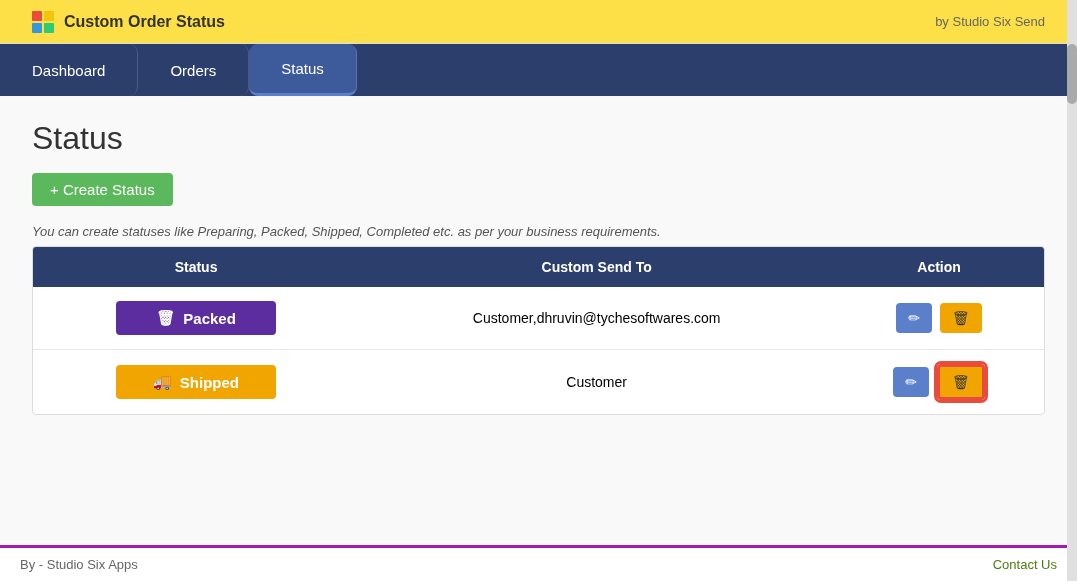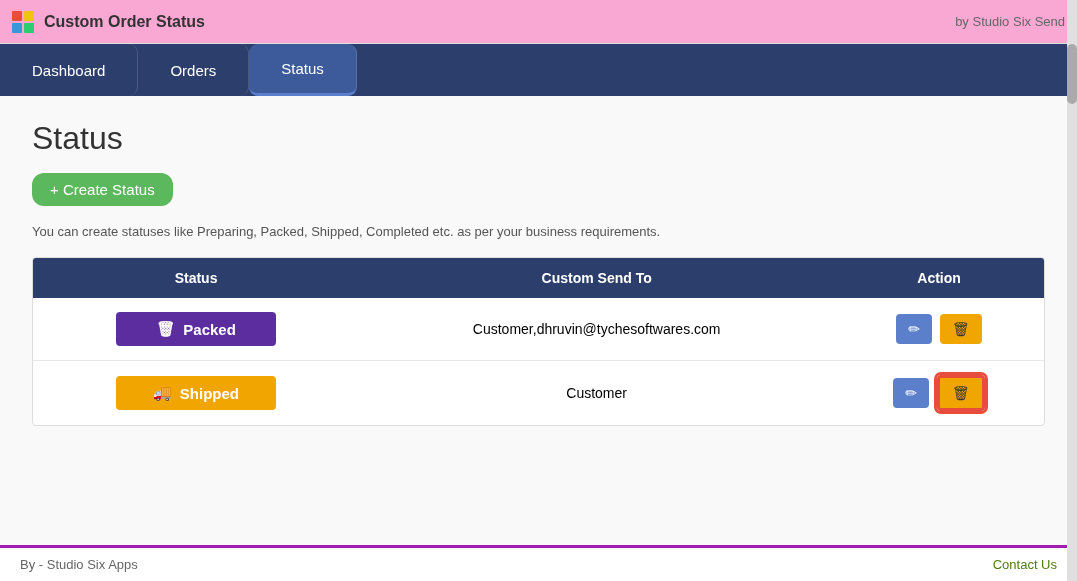--- a/index.html
+++ b/index.html
@@ -1,25 +1,25 @@
 <!DOCTYPE html>
 <html><head>
   <meta charset="utf-8">
   <style>
     * { box-sizing: border-box; margin: 0; padding: 0; }
     body { font-family: Arial, sans-serif; font-size: 14px; background: #f5f5f5; min-height: 581px; display: flex; flex-direction: column; }
 
     
     .header {
-      background: #f9a8d4;
+      background: #fde047;
       border-bottom: 1px solid #ddd;
       display: flex;
       align-items: center;
       justify-content: space-between;
-      padding: 0 12px;
+      padding: 0 32px;
       height: 44px;
     }
     .header-left {
       display: flex;
       align-items: center;
       gap: 10px;
     }
     .logo-squares {
       display: grid;
       grid-template-columns: 1fr 1fr;
@@ -66,32 +66,33 @@
       font-size: 32px;
       font-weight: 300;
       color: #333;
       margin-bottom: 16px;
     }
     .create-btn {
       background: #5cb85c;
       color: #fff;
       border: none;
       padding: 8px 18px;
-      border-radius: 12px;
+      border-radius: 4px;
       font-size: 15px;
       cursor: pointer;
       display: inline-flex;
       align-items: center;
       gap: 6px;
       margin-bottom: 18px;
     }
     .help-text {
+      font-style: italic;
       color: #555;
       font-size: 13px;
-      margin-bottom: 18px;
+      margin-bottom: 7px;
     }
 
     
     .table-wrapper {
       background: #fff;
       border: 1px solid #ddd;
       border-radius: 4px;
       overflow: hidden;
     }
     table {

